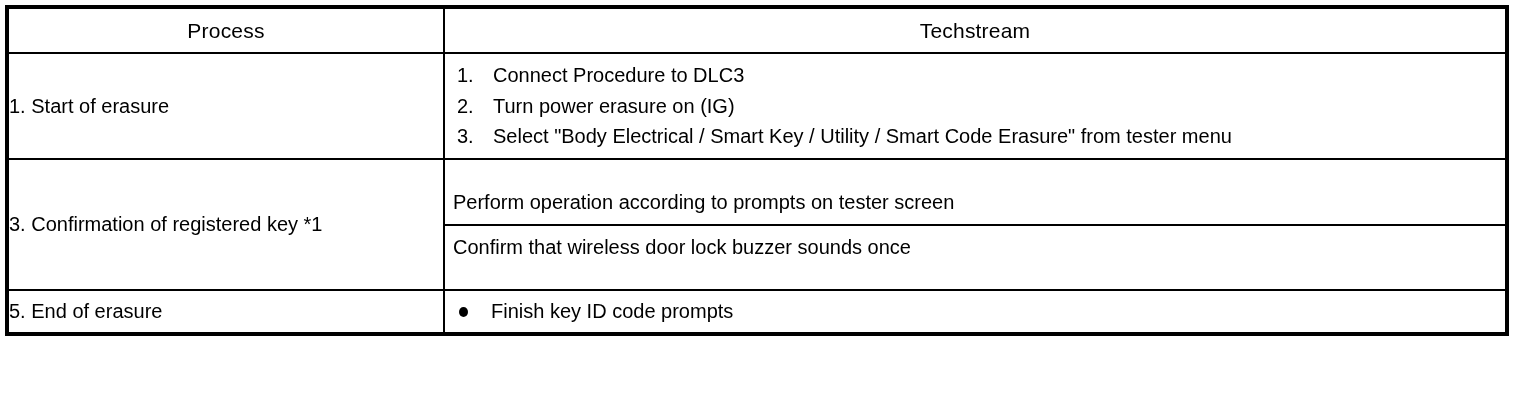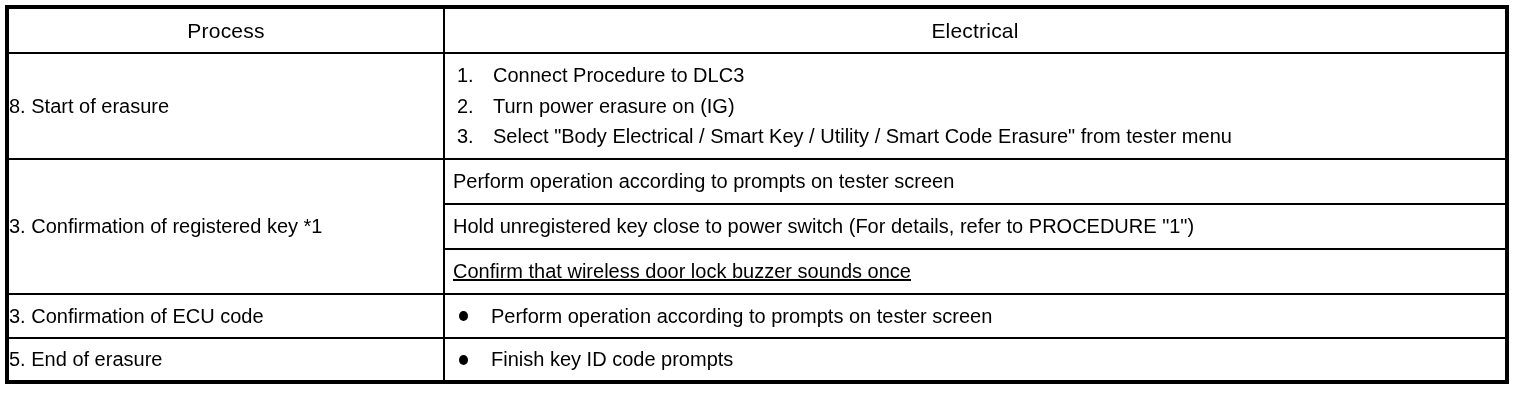--- a/index.html
+++ b/index.html
@@ -79,21 +79,21 @@
     table-layout: fixed;
   }
   table.subrows td {
     border: 0;
     border-bottom: 2px solid #000;
     height: 43px;
     padding: 0 0 0 8px;
     font-size: 20px;
     vertical-align: middle;
   }
-  table.subrows tr:last-child td { border-bottom: 0; text-decoration: underline; }
+  table.subrows tr:last-child td { border-bottom: 0; }
 
   
   ol.num-list {
     list-style: none;
     margin: 0;
     padding: 0 0 0 12px;
   }
   ol.num-list li {
     display: flex;
     align-items: flex-start;
@@ -134,27 +134,27 @@
 
 <div id="table-wrap">
   <table class="proc-table">
     <colgroup>
       <col class="col-process">
       <col class="col-procedure">
     </colgroup>
     <thead>
       <tr>
         <th class="hdr-cell">Process</th>
-        <th class="hdr-cell">Electrical</th>
+        <th class="hdr-cell">Techstream</th>
       </tr>
     </thead>
     <tbody>
 
       <tr class="row-h1">
-        <td class="process-cell">8. Start of erasure</td>
+        <td class="process-cell">1. Start of erasure</td>
         <td class="proc-cell">
           <ol class="num-list">
             <li>
               <span class="num">1.</span>
               <span>Connect Procedure to DLC3</span>
             </li>
             <li>
               <span class="num">2.</span>
               <span>Turn power erasure on (IG)</span>
             </li>
@@ -168,39 +168,27 @@
 
       <tr class="row-h2">
         <td class="process-cell">3. Confirmation of registered key *1</td>
         <td class="proc-cell" style="padding:0">
           <table class="subrows">
             <tbody>
                 <tr>
               <td class="nowrap">Perform operation according to prompts on tester screen</td>
             </tr>
             <tr>
-              <td class="nowrap">Hold unregistered key close to power switch (For details, refer to PROCEDURE "1")</td>
-            </tr>
-            <tr>
               <td class="nowrap">Confirm that wireless door lock buzzer sounds once</td>
             </tr>
           </tbody>
             </table>
         </td>
       </tr>
 
-      <tr class="row-h3">
-        <td class="process-cell">3. Confirmation of ECU code</td>
-        <td class="proc-cell">
-          <div class="bullet-line">
-            <span class="bullet-dot"></span>
-            <span>Perform operation according to prompts on tester screen</span>
-          </div>
-        </td>
-      </tr>
 
 
       <tr class="row-h3">
         <td class="process-cell">5. End of erasure</td>
         <td class="proc-cell">
           <div class="bullet-line">
             <span class="bullet-dot"></span>
             <span>Finish key ID code prompts</span>
           </div>
         </td>

